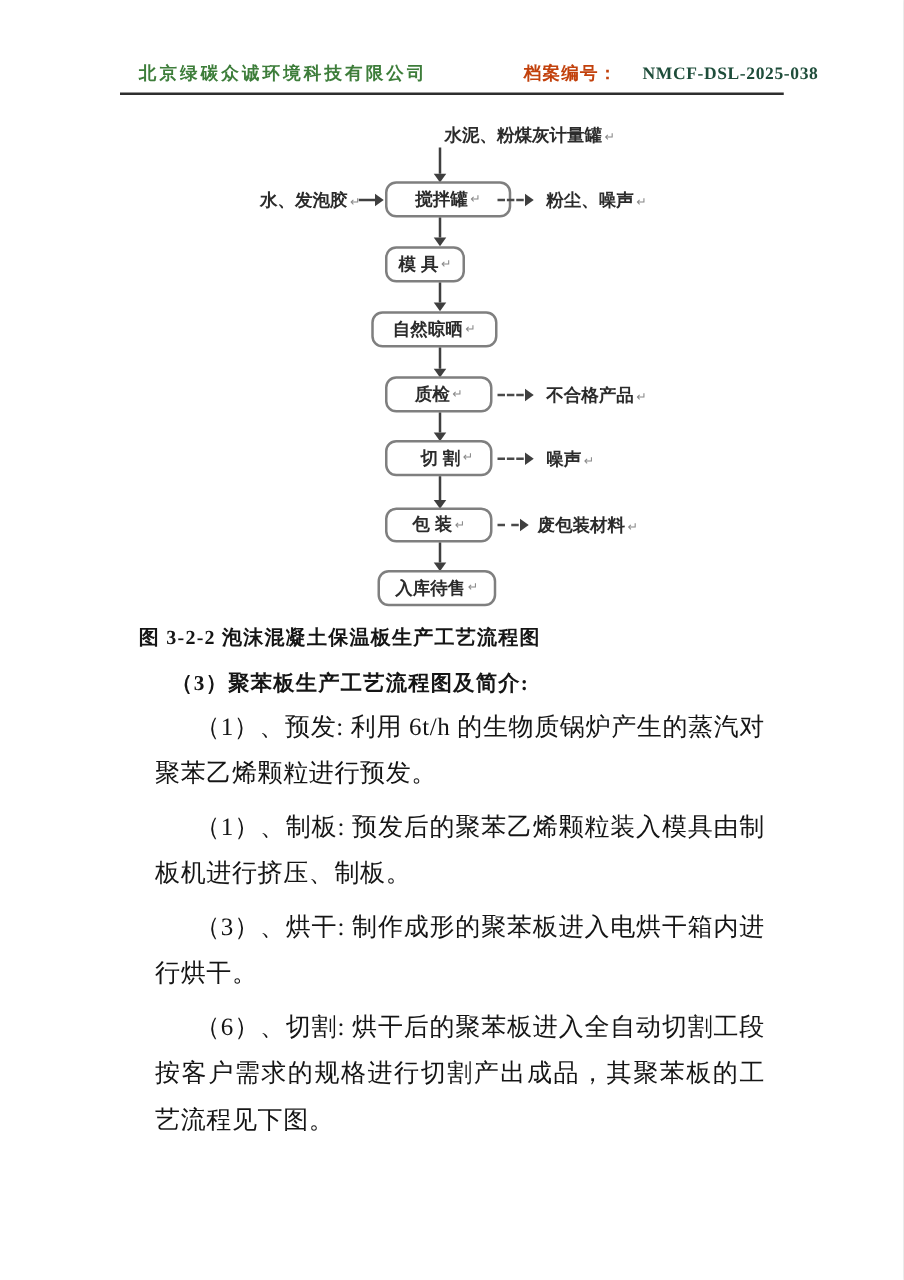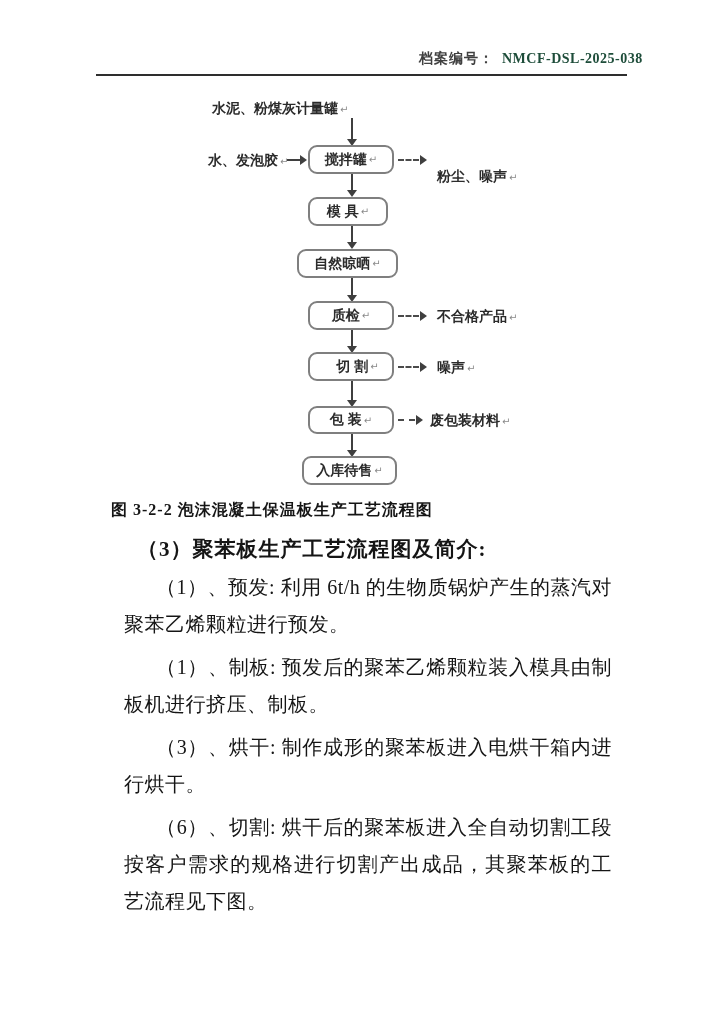--- a/index.html
+++ b/index.html
@@ -5,22 +5,22 @@
   html,body{margin:0;padding:0;background:#e8e8e8;}
   .page{
     position:relative; width:723px; height:1024px; background:#ffffff;
     font-family:"Liberation Serif","DejaVu Serif",serif; overflow:hidden;
     margin:0 auto; box-shadow:0 0 4px rgba(0,0,0,.25);
   }
 
   
   .hdr-company{position:absolute;left:111px;top:50px;font-size:14px;letter-spacing:2.5px;color:#3d7d3a;font-weight:600;}
   .hdr-archive{position:absolute;left:419px;top:50px;font-size:14px;white-space:nowrap;}
-  .hdr-archive .lbl{color:#404040;letter-spacing:1px;font-weight:600;}
-  .hdr-archive .num{color:#1e4d3a;font-weight:700;margin-left:8px;letter-spacing:.5px;}
+  .hdr-archive .lbl{color:#c2410c;letter-spacing:1px;font-weight:600;}
+  .hdr-archive .num{color:#1e4d3a;font-weight:700;margin-left:20px;letter-spacing:.5px;}
   .hdr-line{position:absolute;left:96px;top:74px;width:531px;height:2px;background:#2e2e2e;}
 
   
   .fc-text,.fc-box{font-family:"Liberation Sans","DejaVu Sans",sans-serif;color:#2b2b2b;}
   .fc-box{
     position:absolute;border:2px solid #7f7f7f;border-radius:9px;background:#fff;
     display:flex;align-items:center;justify-content:center;font-size:14px;font-weight:600;
     box-sizing:border-box;white-space:nowrap;
   }
   .fc-text{position:absolute;font-size:14px;font-weight:600;white-space:nowrap;}
@@ -32,56 +32,57 @@
   .harrow{position:absolute;height:2px;background:#3f3f3f;}
   .harrow::after{content:"";position:absolute;right:-7px;top:-4px;width:0;height:0;
     border:5px solid transparent;border-right:0;border-left:7px solid #3f3f3f;}
   .darrow{position:absolute;height:0;border-top:2px dashed #4a4a4a;}
   .darrow::after{content:"";position:absolute;right:-8px;top:-6px;width:0;height:0;
     border:5px solid transparent;border-right:0;border-left:7px solid #3f3f3f;}
 
   
   .content{position:absolute;left:111px;top:500px;width:501px;color:#151515;}
   .caption{text-align:left;font-weight:700;font-size:16px;letter-spacing:1px;}
-  .heading{margin:14px 0 0 0;font-weight:700;font-size:21px;padding-left:26px;letter-spacing:1px;}
+  .heading{margin:14px 0 0 0;font-weight:700;font-size:17px;padding-left:26px;letter-spacing:1px;}
   .para{font-size:20px;line-height:37px;text-indent:32px;text-align:justify;margin:6px 0 0 13px;letter-spacing:.5px;}
 
   .footer{position:absolute;top:942px;left:0;width:723px;text-align:center;font-size:13px;color:#1a1a1a;}
 </style>
 </head>
 <body>
 
 <div class="page">
 
+  <div class="hdr-company">北京绿碳众诚环境科技有限公司</div>
   <div class="hdr-archive">
     <span class="lbl">档案编号：</span><span class="num">NMCF-DSL-2025-038</span>
   </div>
   <div class="hdr-line"></div>
 
-  <div class="fc-text" style="left:212px;top:100px;width:280px;text-align:left;">
+  <div class="fc-text" style="left:212px;top:100px;width:280px;text-align:right;">
     <span>水泥、粉煤灰计量罐</span><span class="rm">↵</span>
   </div>
   <div class="varrow" style="left:351px;top:118px;height:21px;"></div>
 
   <div class="fc-text" style="left:208px;top:152px;text-align:right;">
     <span>水、发泡胶</span><span class="rm">↵</span>
   </div>
   <div class="harrow" style="left:287px;top:159px;width:13px;"></div>
-  <div class="fc-box" style="left:308px;top:145px;width:86px;height:29px;">
+  <div class="fc-box" style="left:308px;top:145px;width:101px;height:29px;">
     <span>搅拌罐</span>
       <span class="rm">↵</span>
   </div>
   <div class="darrow" style="left:398px;top:159px;width:21px;"></div>
-  <div class="fc-text" style="left:437px;top:152px;margin-top:16px;">
+  <div class="fc-text" style="left:437px;top:152px;">
     <span>粉尘、噪声</span><span class="rm">↵</span>
   </div>
 
   <div class="varrow" style="left:351px;top:174px;height:16px;"></div>
 
-  <div class="fc-box" style="left:308px;top:197px;width:80px;height:29px;">
+  <div class="fc-box" style="left:308px;top:197px;width:64px;height:29px;">
     <span>模 具</span>
       <span class="rm">↵</span>
   </div>
   <div class="varrow" style="left:351px;top:226px;height:16px;"></div>
 
   <div class="fc-box" style="left:297px;top:249px;width:101px;height:29px;">
     <span>自然晾晒</span>
       <span class="rm">↵</span>
   </div>
   <div class="varrow" style="left:351px;top:278px;height:17px;"></div>

